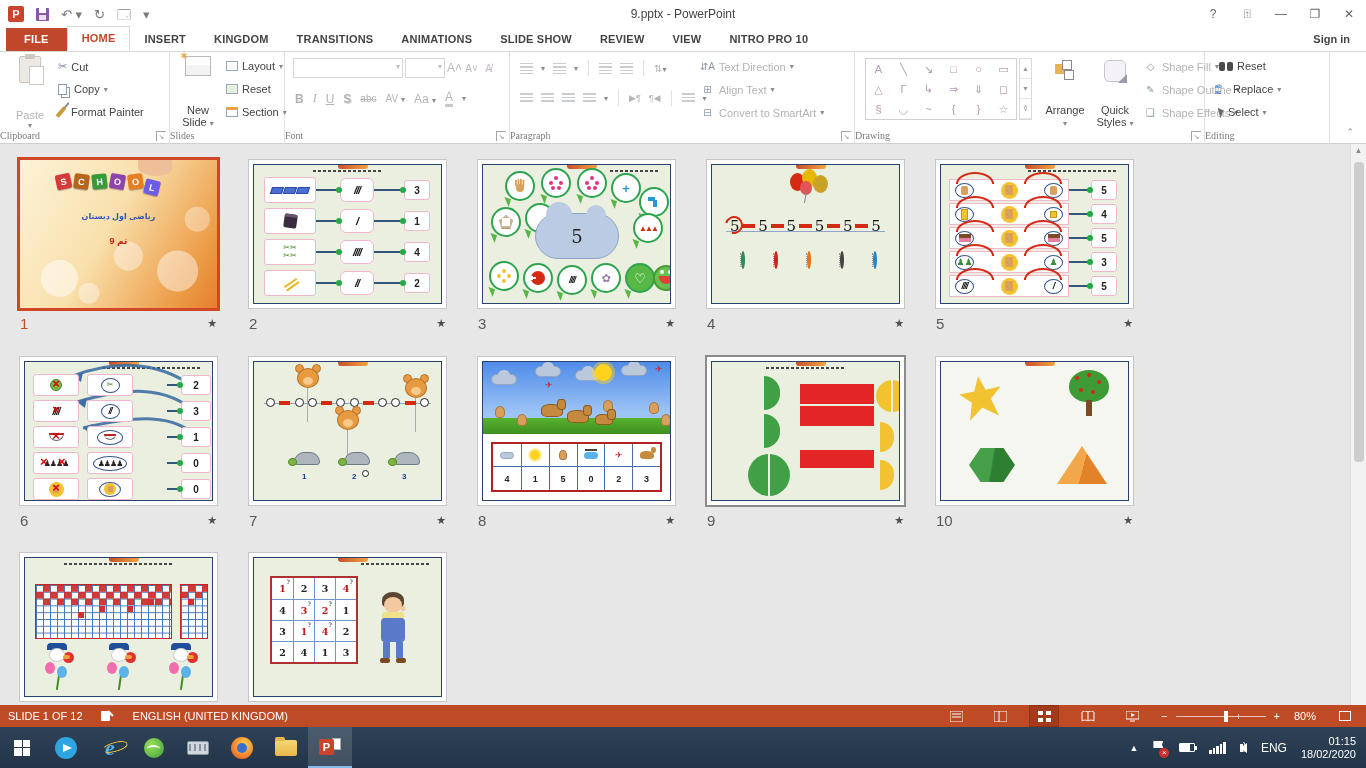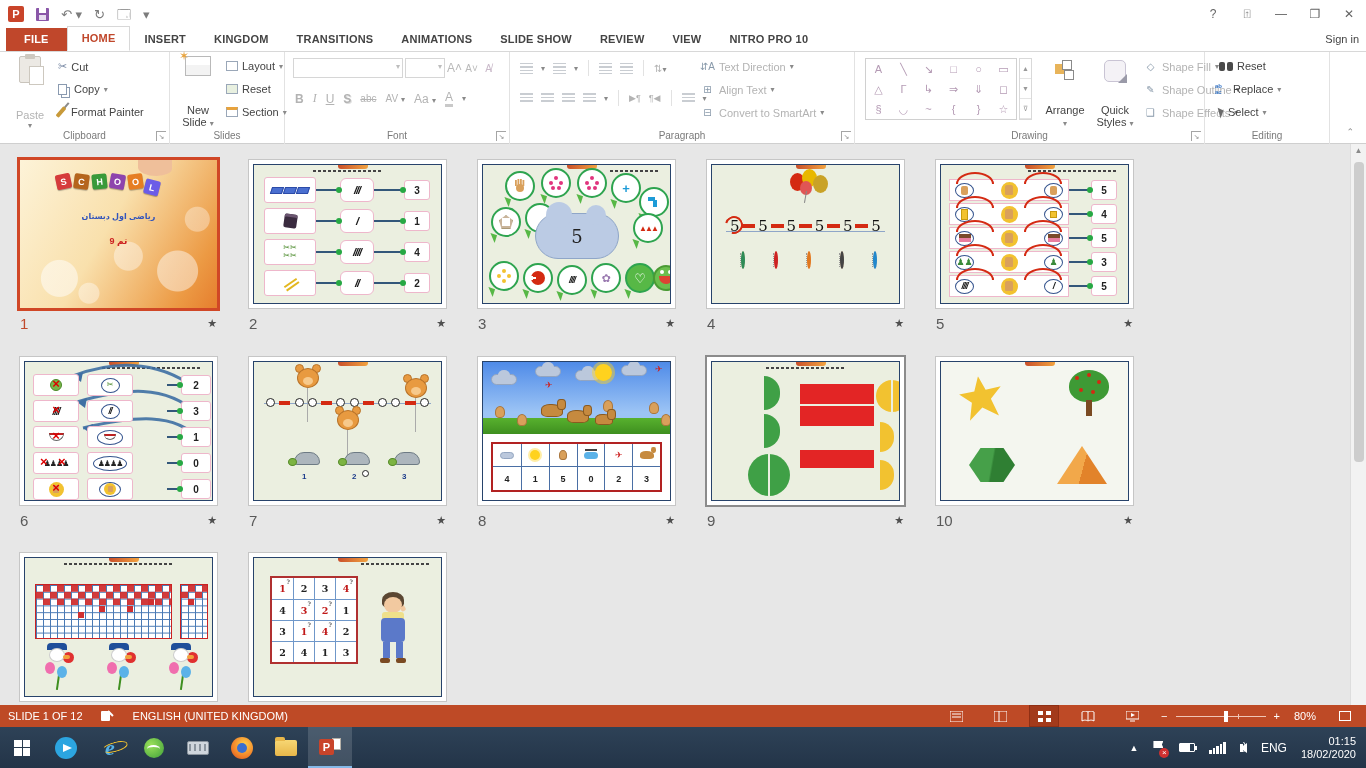--- a/index.html
+++ b/index.html
@@ -16,26 +16,26 @@
   .save-ic::after{content:"";position:absolute;left:3px;bottom:1px;width:7px;height:5px;background:#e8def0;}
   .win-title{position:absolute;left:0;right:0;text-align:center;font-size:12px;color:#444;pointer-events:none;}
   .win-controls{margin-left:auto;display:flex;align-items:center;gap:0;height:100%;}
   .wbtn{width:34px;height:100%;display:flex;align-items:center;justify-content:center;color:#636363;font-size:12px;}
 
   
   .tabrow{position:absolute;left:0;top:28px;width:1366px;height:24px;background:#fff;display:flex;align-items:flex-end;border-bottom:1px solid #d8d8d8;}
   .tab{padding:0 14px;line-height:23px;font-size:11px;color:#444;letter-spacing:.2px;font-weight:bold;}
   .tab.file{background:#C0472B;color:#fff;padding:0 18px;margin-left:6px;}
   .tab.active{background:#fff;color:#C0472B;border:1px solid #d8d8d8;border-bottom:1px solid #fff;}
-  .signin{margin-left:auto;padding-right:7px;font-size:11px;color:#444;line-height:23px;}
+  .signin{margin-left:auto;padding-right:16px;font-size:11px;color:#444;line-height:23px;font-weight:bold;}
 
   
   .ribbon{position:absolute;left:0;top:52px;width:1366px;height:92px;background:#fff;border-bottom:1px solid #cfcfcf;}
   .rgroup{position:absolute;top:0;height:92px;border-right:1px solid #e2e2e2;}
-  .glabel{position:absolute;bottom:3px;left:0;right:0;text-align:center;font-size:10px;color:#7a7a7a;}
+  .glabel{position:absolute;bottom:3px;left:0;right:0;font-size:10px;color:#7a7a7a;font-family:Liberation Serif, serif;}
   .launcher{position:absolute;right:3px;bottom:3px;width:10px;height:10px;border-left:1px solid #a5a5a5;border-top:1px solid #a5a5a5;color:#8a8a8a;font-size:7px;line-height:10px;text-align:center;}
   .bigbtn{position:absolute;top:4px;width:48px;height:74px;display:flex;flex-direction:column;align-items:center;font-size:11px;color:#444;text-align:center;}
   .bigbtn .lbl{margin-top:auto;line-height:12px;}
   .caret{font-size:8px;color:#8a8a8a;}
   .smallrow{position:absolute;display:flex;align-items:center;gap:4px;font-size:11px;color:#444;white-space:nowrap;}
   .dis{color:#b3b3b3 !important;}
   .mini{display:inline-flex;align-items:center;justify-content:center;width:15px;height:13px;color:#8899aa;font-size:10px;}
   .combo{height:20px;border:1px solid #d6d6d6;background:#fff;position:relative;}
   .combo::after{content:"▾";position:absolute;right:2px;top:3px;font-size:8px;color:#bdbdbd;}
   .ic-lines{width:13px;height:11px;background:repeating-linear-gradient(#aab4be 0 1.5px,transparent 1.5px 3.5px);}
@@ -308,20 +308,21 @@
 
 <div class="titlebar">
   <div class="qat">
     <span class="ppt-logo">P</span>
     <span class="save-ic"></span>
     <span class="qicon">↶ ▾</span>
     <span class="qicon">↻</span>
     <span class="qicon">🗔</span>
     <span class="qicon">▾</span>
   </div>
+  <span class="win-title">9.pptx - PowerPoint</span>
   <div class="win-controls">
     <span class="wbtn">?</span>
     <span class="wbtn">⍐</span>
     <span class="wbtn">—</span>
     <span class="wbtn">❐</span>
     <span class="wbtn">✕</span>
   </div>
 </div>
 
 <div class="tabrow">

